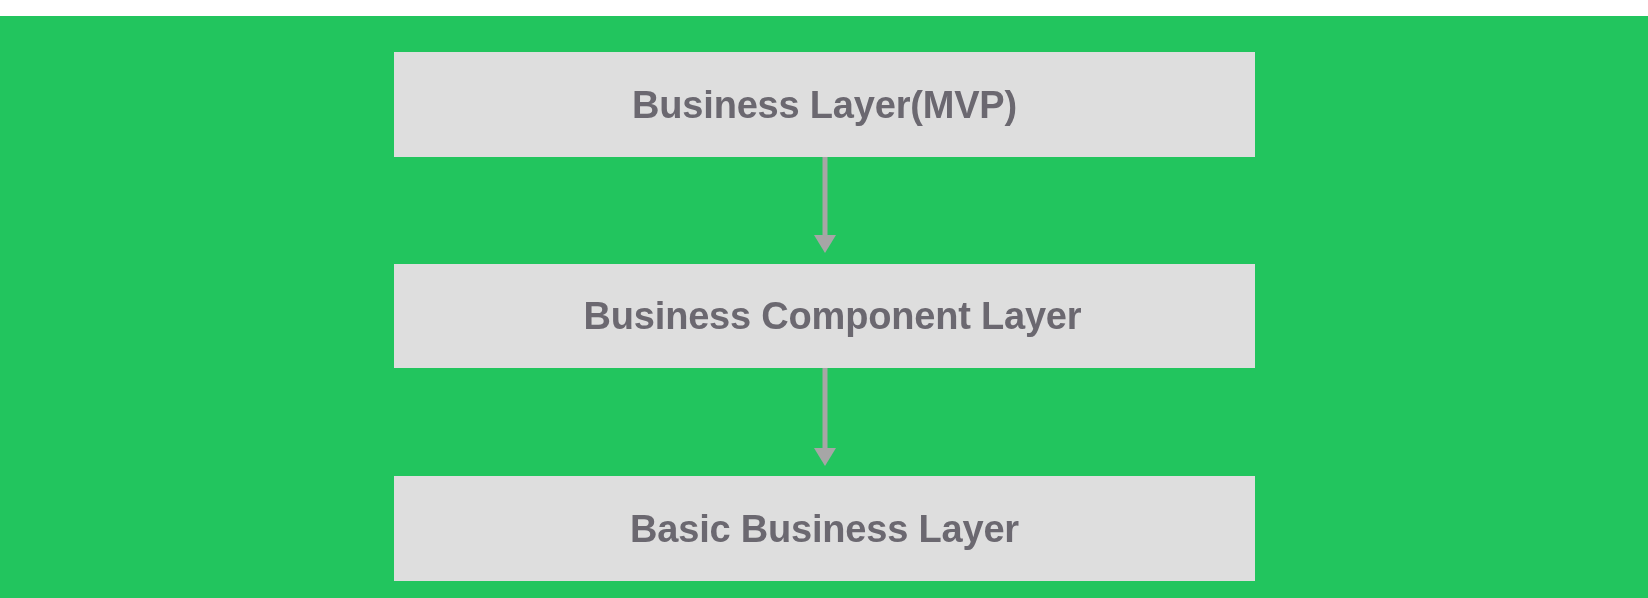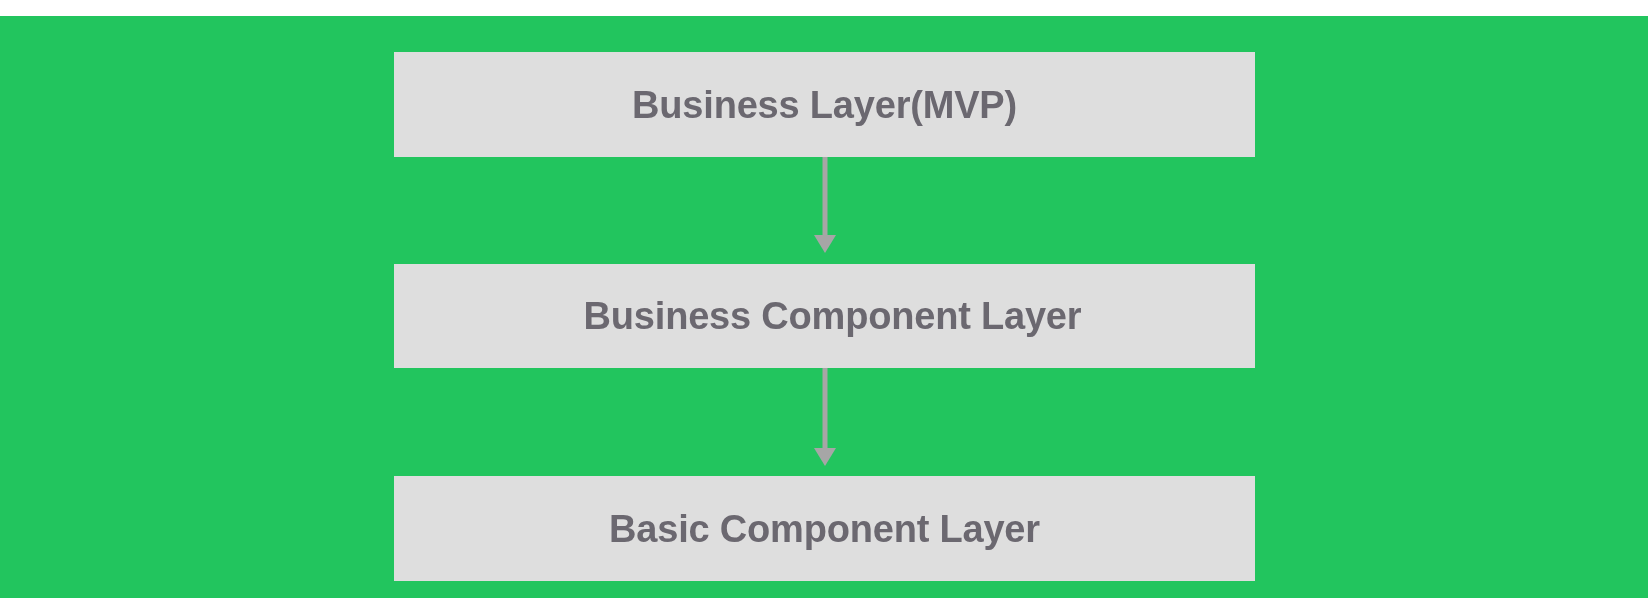--- a/index.html
+++ b/index.html
@@ -76,16 +76,16 @@
   <div class="layer-box" id="box-business-component-layer">
     <span class="layer-box-label">Business Component Layer</span>
   </div>
 
   <svg class="flow-arrow" id="arrow-component-to-basic" viewBox="0 0 22 98" preserveAspectRatio="none">
     <rect x="8.5" y="0" width="5" height="80" fill="#a6a6a6"></rect>
     <polygon points="0,80 22,80 11,98" fill="#a6a6a6"></polygon>
   </svg>
 
   <div class="layer-box" id="box-basic-component-layer">
-    <span class="layer-box-label">Basic Component Layer</span>
+    <span class="layer-box-label">Basic Business Layer</span>
   </div>
 
 </div>
 
 </body></html>

